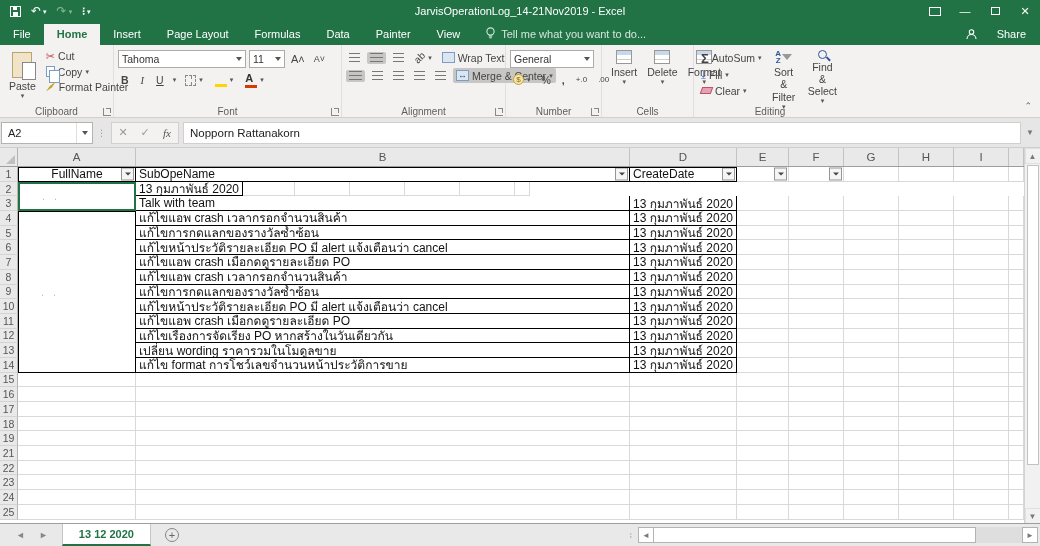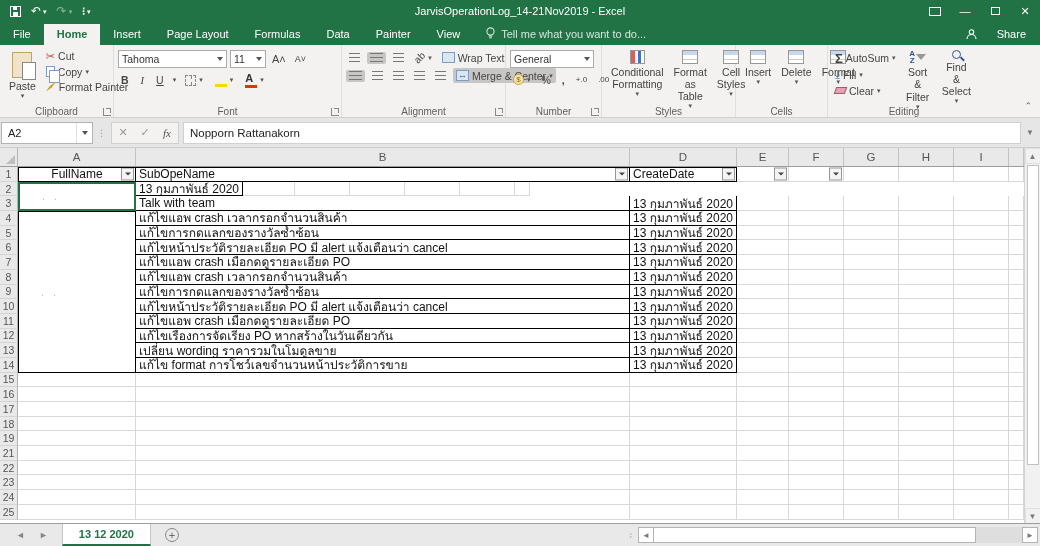--- a/index.html
+++ b/index.html
@@ -218,21 +218,21 @@
             <span>Format Painter</span>
           </span>
       </div>
       <span class="group-label">Clipboard</span>
       <span class="launcher"></span>
     </div>
 
     <div class="group" style="width:228px">
       <div class="vstack" style="width:100%; gap:3px; padding-top:2px">
         <div class="hrow" style="gap:3px">
-          <span class="combo" style="width:109px">
+          <span class="combo" style="width:128px">
               <span>Tahoma</span>
               <span class="ccaret"></span>
             </span>
           <span class="combo" style="width:36px">
               <span>11</span>
               <span class="ccaret"></span>
             </span>
           <span class="btn-sm">
               <span style="font-size:11px">A˄</span>
             </span>
@@ -325,38 +325,20 @@
           <span class="btn-sm">%</span>
           <span class="btn-sm" style="font-weight:bold">,</span>
           <span class="btn-sm" style="font-size:8px">+.0</span>
           <span class="btn-sm" style="font-size:8px">.00</span>
         </div>
       </div>
       <span class="group-label">Number</span>
       <span class="launcher"></span>
     </div>
 
-    <div class="group" style="width:134px">
-      <div class="btn-big" style="width:64px">
-        <span class="bicon cf-ic"></span>
-        <span>Conditional Formatting</span>
-        <span class="mini-caret">▾</span>
-      </div>
-      <div class="btn-big" style="width:56px">
-        <span class="bicon grid-ic"></span>
-        <span>Format as Table</span>
-        <span class="mini-caret">▾</span>
-      </div>
-      <div class="btn-big" style="width:42px">
-        <span class="bicon grid-ic"></span>
-        <span>Cell Styles</span>
-        <span class="mini-caret">▾</span>
-      </div>
-      <span class="group-label">Styles</span>
-    </div>
 
     <div class="group" style="width:92px">
       <div class="btn-big">
         <span class="bicon grid-ic"></span>
         <span>Insert</span>
         <span class="mini-caret">▾</span>
       </div>
       <div class="btn-big">
         <span class="bicon grid-ic"></span>
         <span>Delete</span>

